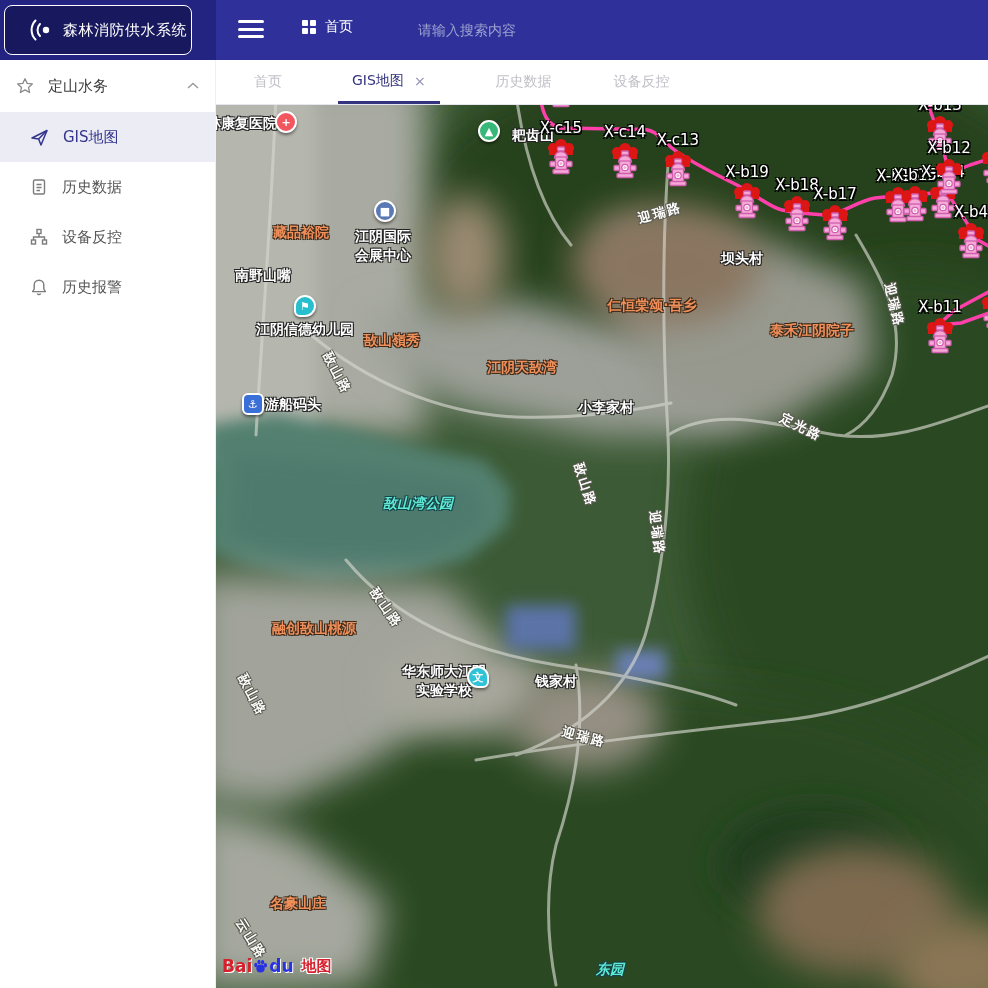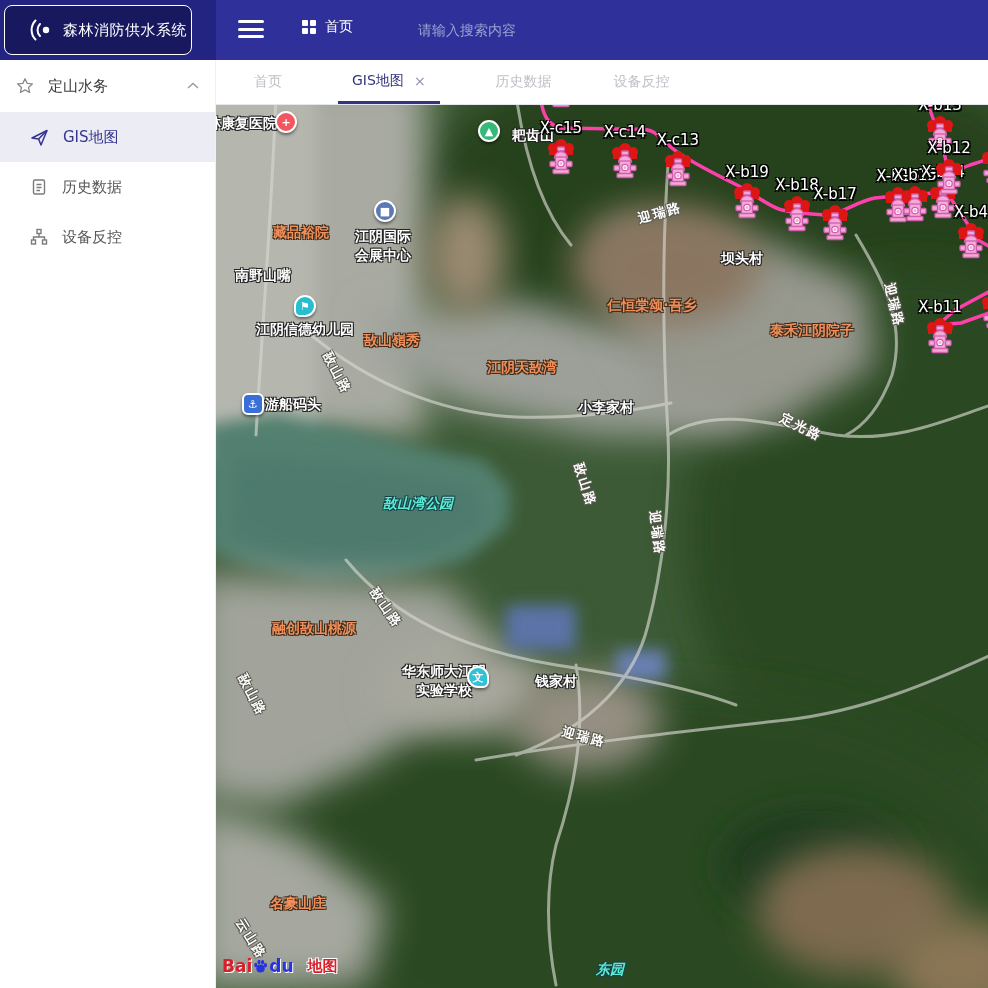--- a/index.html
+++ b/index.html
@@ -66,21 +66,21 @@
 
   .device { position:absolute; width:28px; height:38px; z-index:60; cursor:pointer; }
   .device svg { position:absolute; left:0; top:0; width:28px; height:38px; }
   .dev-lbl { position:absolute; top:-2px; left:50%; transform:translate(-50%,-100%); white-space:nowrap; z-index:62;
              color:#fff; font-size:15px; font-weight:normal;
              text-shadow:-1.5px -1.5px 0 #000,1.5px -1.5px 0 #000,-1.5px 1.5px 0 #000,1.5px 1.5px 0 #000; }
 
   .baidu { position:absolute; left:6px; bottom:12px; z-index:70; display:flex; align-items:center; font-weight:bold; }
   .bd-bai { color:#d6202c; font-size:17px; text-shadow:1px 1px 0 #fff; }
   .bd-du  { color:#2932e1; font-size:17px; text-shadow:1px 1px 0 #fff; }
-  .bd-map { color:#d6202c; font-size:15px; margin-left:14px; text-shadow:-1px -1px 0 #fff,1px -1px 0 #fff,-1px 1px 0 #fff,1px 1px 0 #fff; }
+  .bd-map { color:#d6202c; font-size:15px; margin-left:8px; text-shadow:-1px -1px 0 #fff,1px -1px 0 #fff,-1px 1px 0 #fff,1px 1px 0 #fff; }
 </style>
 </head>
 <body>
 
 <div class="header">
   <div class="header-left">
     <div class="logo-box">
       <svg class="logo-icon" width="28" height="28" viewBox="0 0 28 28" fill="none" stroke="#fff" stroke-width="2" stroke-linecap="round">
         <circle cx="17" cy="14" r="3.2" fill="#fff" stroke="none"></circle>
         <path d="M11,8 a8.5,8.5 0 0 0 0,12"></path>
@@ -138,20 +138,27 @@
     <svg width="18" height="18" viewBox="0 0 18 18" fill="none" stroke-width="1.4">
       <rect x="7" y="1.5" width="4" height="4"></rect>
         <rect x="1.5" y="12" width="4" height="4"></rect>
         <rect x="12.5" y="12" width="4" height="4"></rect>
       <path d="M9,5.5 V9 M3.5,12 V9 H14.5 V12"></path>
     </svg>
     <span class="s-label">设备反控</span>
   </div>
 
 
+  <div class="side-item">
+    <svg width="18" height="18" viewBox="0 0 18 18" fill="none" stroke-width="1.4" stroke-linejoin="round">
+      <path d="M9,2.2 a4.8,4.8 0 0 1 4.8,4.8 V11 l1.6,2.6 H2.6 L4.2,11 V7 A4.8,4.8 0 0 1 9,2.2 Z"></path>
+      <path d="M7.4,15.5 a1.7,1.7 0 0 0 3.2,0"></path>
+    </svg>
+    <span class="s-label">历史报警</span>
+  </div>
 </div>
 
 <div class="tabbar">
   <div class="tab">
       <span>首页</span>
     </div>
   <div class="tab active">
     <span>GIS地图</span>
     <span class="close-x">×</span>
   </div>

